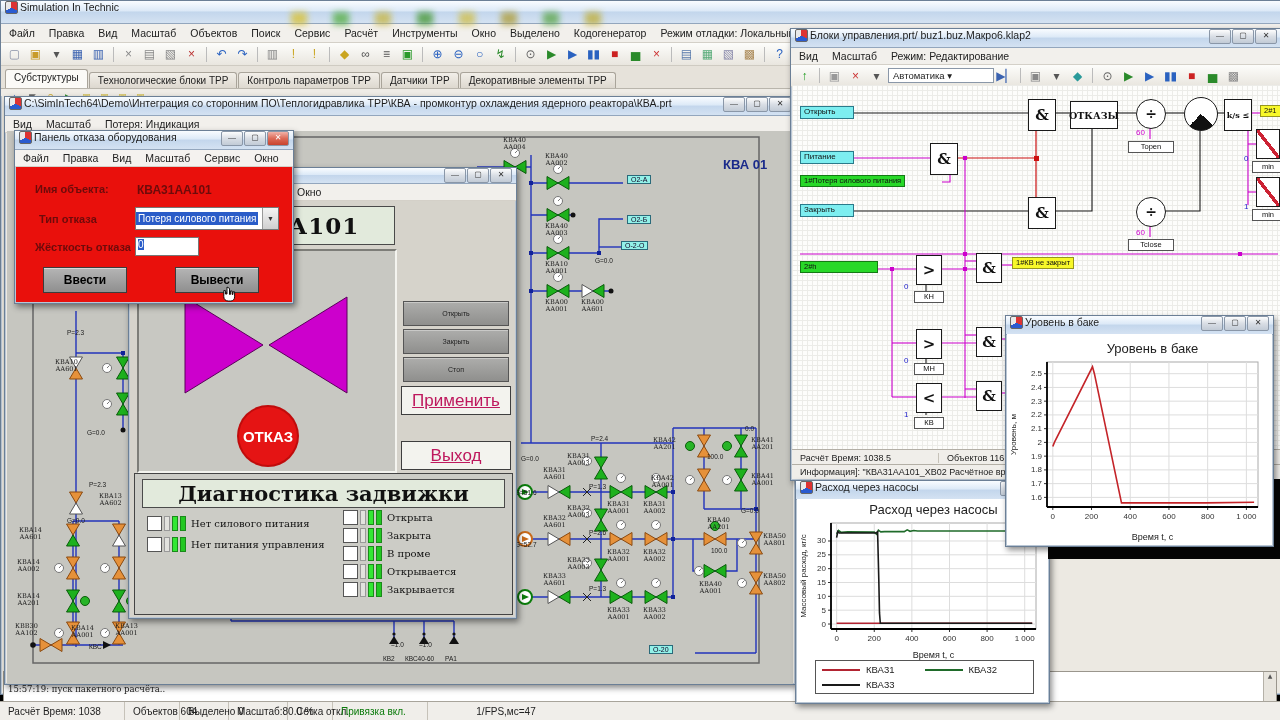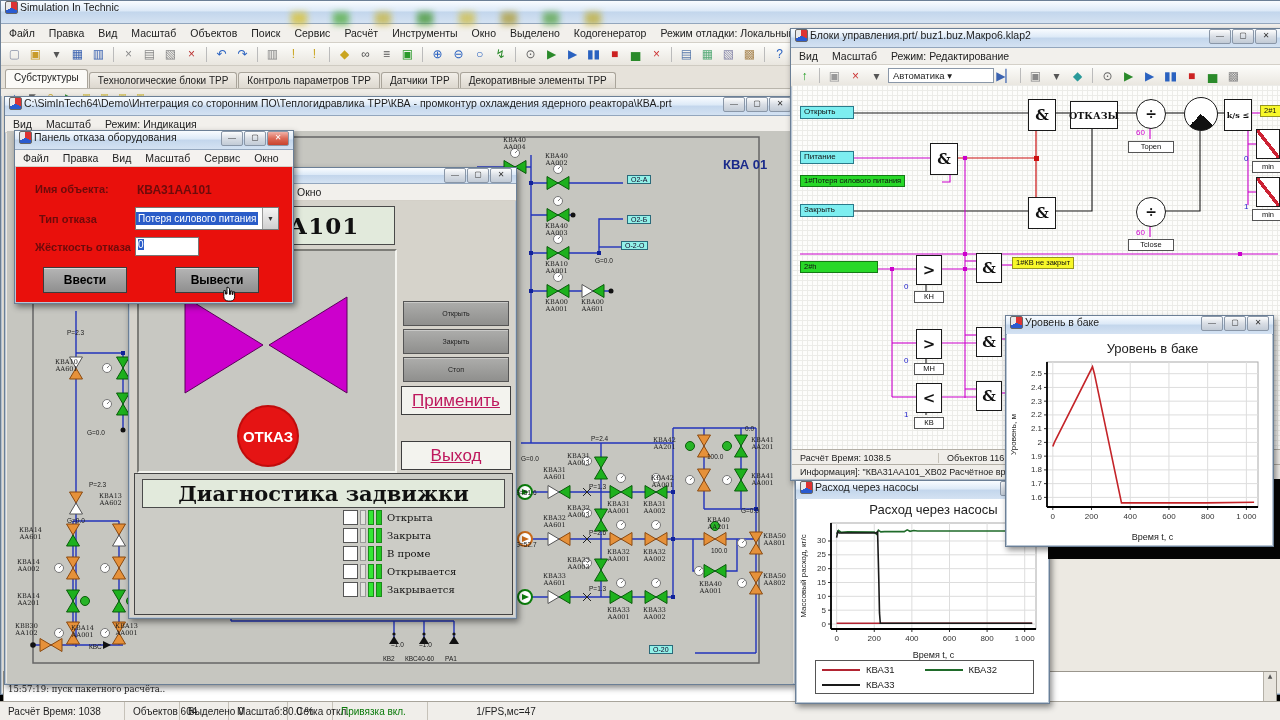--- a/index.html
+++ b/index.html
@@ -271,21 +271,21 @@
       <span class="wbtns">
         <span class="wbtn">—</span>
         <span class="wbtn">▢</span>
         <span class="wbtn">✕</span>
       </span>
     </div>
     <div class="mbar">
 
     <span class="mi">Вид</span>
         <span class="mi">Масштаб</span>
-        <span class="mi">Режим: Индикация</span>
+        <span class="mi">Потеря: Индикация</span>
       </div>
     <div id="scheme">
       <svg width="786" height="553" style="position:absolute;left:0;top:0">
         <defs>
           <g id="vh-gg">
               <path d="M0,0 L11,6.5 L0,13 Z" fill="#1db11d" stroke="#0b5c0b"></path>
               <path d="M22,0 L11,6.5 L22,13 Z" fill="#1db11d" stroke="#0b5c0b"></path>
             </g>
           <g id="vh-oo">
               <path d="M0,0 L11,6.5 L0,13 Z" fill="#e6913a" stroke="#8a4a10"></path>
@@ -933,20 +933,38 @@
       </svg>
       <div id="otkaz" style="left:100px;top:156px;width:58px;height:58px">ОТКАЗ</div>
     </div>
     <div class="vbtn-s" style="left:274px;top:133px;width:104px;height:23px">Открыть</div>
     <div class="vbtn-s" style="left:274px;top:161px;width:104px;height:23px">Закрыть</div>
     <div class="vbtn-s" style="left:274px;top:189px;width:104px;height:23px">Стоп</div>
     <div class="vbtn-l" style="left:272px;top:218px;width:108px;height:27px">Применить</div>
     <div class="vbtn-l" style="left:272px;top:273px;width:108px;height:27px">Выход</div>
     <div id="diagpanel" style="left:5px;top:305px;width:377px;height:140px">
       <div class="gpanel serifbig" style="left:7px;top:5px;right:7px;height:27px;font-size:21px">Диагностика задвижки</div>
+      <div style="position:absolute;left:12px;top:36px">
+
+          <div class="drow">
+            <span class="dcheck"></span>
+            <span class="dbar b1"></span>
+            <span class="dbar b2"></span>
+            <span class="dbar b3"></span>
+            <span class="dlabel">Нет силового питания</span>
+          </div>
+
+          <div class="drow">
+            <span class="dcheck"></span>
+            <span class="dbar b1"></span>
+            <span class="dbar b2"></span>
+            <span class="dbar b3"></span>
+            <span class="dlabel">Нет питания управления</span>
+          </div>
+        </div>
       <div style="position:absolute;left:208px;top:33px">
 
           <div class="drow" style="margin:3px 0">
             <span class="dcheck"></span>
             <span class="dbar b1"></span>
             <span class="dbar b2"></span>
             <span class="dbar b3"></span>
             <span class="dlabel">Открыта</span>
           </div>
 

